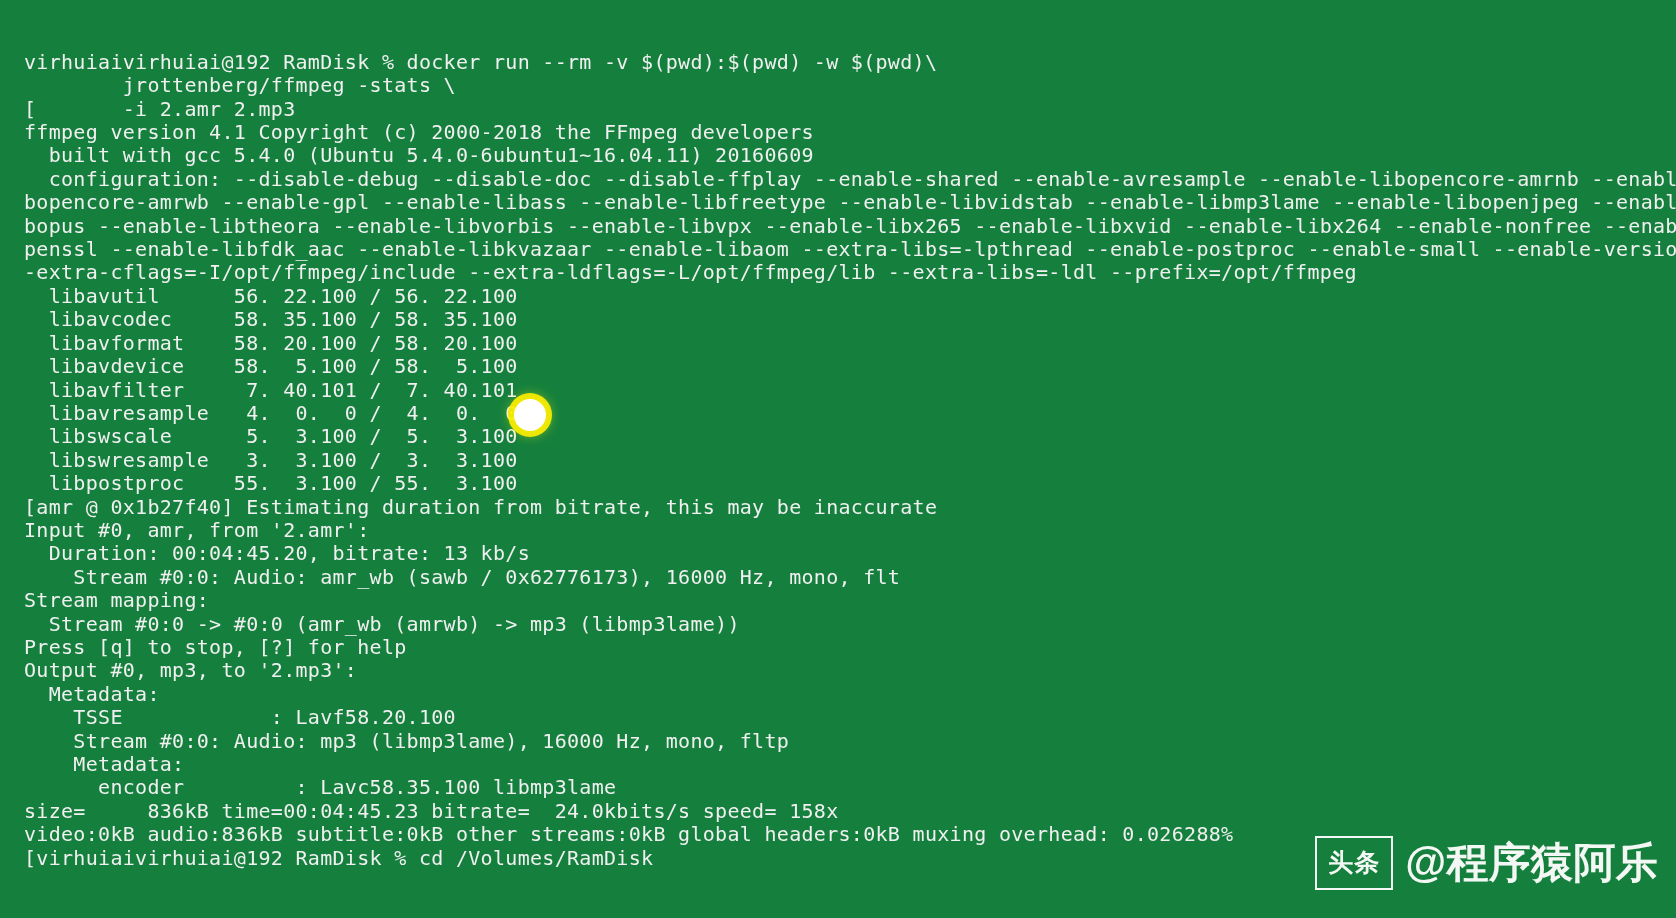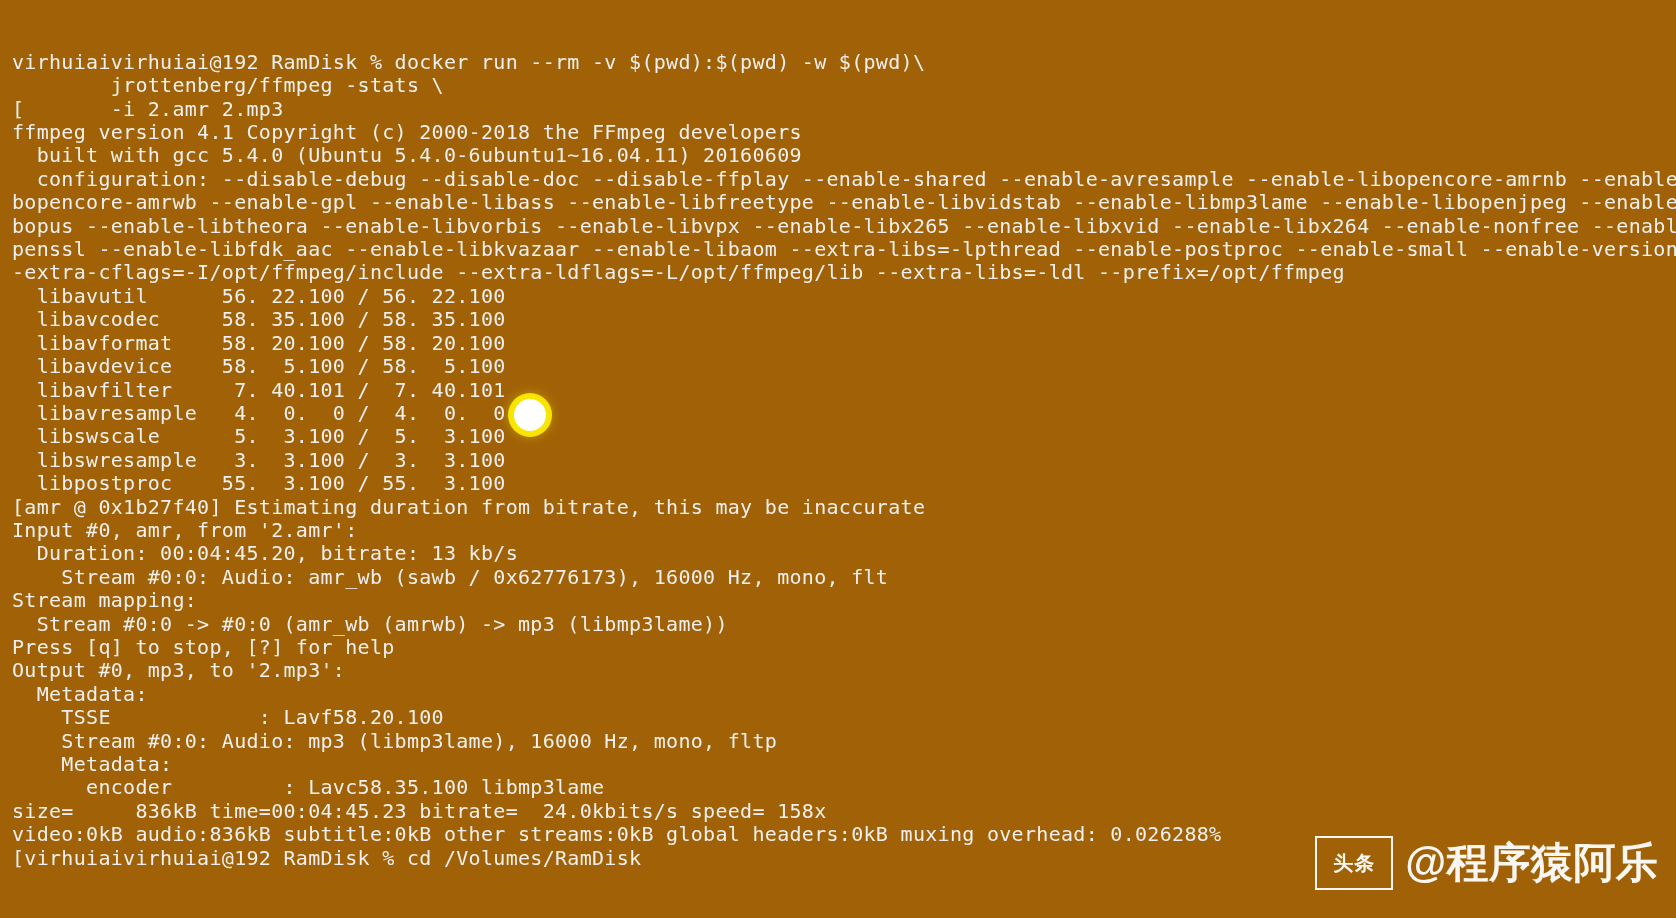--- a/index.html
+++ b/index.html
@@ -6,26 +6,26 @@
     margin: 0;
     padding: 0;
     width: 1676px;
     height: 918px;
     background: #1a1a1a;
     overflow: hidden;
   }
   .terminal {
     width: 100%;
     height: 100%;
-    background: #a16207;
+    background: #15803d;
     color: #f0f0f0;
     font-family: "Menlo", "Monaco", "Consolas", monospace;
     font-size: 20px;
     line-height: 23.4px;
-    padding: 4px 12px;
+    padding: 4px 24px;
     box-sizing: border-box;
     white-space: pre;
     font-weight: 500;
     letter-spacing: 0.3px;
     position: relative;
   }
   .line { display: block; }
   .cursor-highlight {
     position: absolute;
     width: 32px;
@@ -56,21 +56,21 @@
     align-items: center;
     justify-content: center;
     font-size: 16px;
     line-height: 1.1;
     border: 2px solid #fff;
     width: 74px;
     height: 50px;
     font-weight: 700;
     letter-spacing: 1px;
   }
-  .watermark-logo .row1 { font-size: 20px; }
+  .watermark-logo .row1 { font-size: 25px; }
 </style>
 </head>
 <body>
 
 <div class="terminal">
   <div id="term-lines"><span class="line">virhuiaivirhuiai@192 RamDisk % docker run --rm -v $(pwd):$(pwd) -w $(pwd)\</span><span class="line">        jrottenberg/ffmpeg -stats \</span><span class="line">[       -i 2.amr 2.mp3</span><span class="line">ffmpeg version 4.1 Copyright (c) 2000-2018 the FFmpeg developers</span><span class="line">  built with gcc 5.4.0 (Ubuntu 5.4.0-6ubuntu1~16.04.11) 20160609</span><span class="line">  configuration: --disable-debug --disable-doc --disable-ffplay --enable-shared --enable-avresample --enable-libopencore-amrnb --enable-li</span><span class="line">bopencore-amrwb --enable-gpl --enable-libass --enable-libfreetype --enable-libvidstab --enable-libmp3lame --enable-libopenjpeg --enable-li</span><span class="line">bopus --enable-libtheora --enable-libvorbis --enable-libvpx --enable-libx265 --enable-libxvid --enable-libx264 --enable-nonfree --enable-o</span><span class="line">penssl --enable-libfdk_aac --enable-libkvazaar --enable-libaom --extra-libs=-lpthread --enable-postproc --enable-small --enable-version3 -</span><span class="line">-extra-cflags=-I/opt/ffmpeg/include --extra-ldflags=-L/opt/ffmpeg/lib --extra-libs=-ldl --prefix=/opt/ffmpeg</span><span class="line">  libavutil      56. 22.100 / 56. 22.100</span><span class="line">  libavcodec     58. 35.100 / 58. 35.100</span><span class="line">  libavformat    58. 20.100 / 58. 20.100</span><span class="line">  libavdevice    58.  5.100 / 58.  5.100</span><span class="line">  libavfilter     7. 40.101 /  7. 40.101</span><span class="line">  libavresample   4.  0.  0 /  4.  0.  0</span><span class="line">  libswscale      5.  3.100 /  5.  3.100</span><span class="line">  libswresample   3.  3.100 /  3.  3.100</span><span class="line">  libpostproc    55.  3.100 / 55.  3.100</span><span class="line">[amr @ 0x1b27f40] Estimating duration from bitrate, this may be inaccurate</span><span class="line">Input #0, amr, from '2.amr':</span><span class="line">  Duration: 00:04:45.20, bitrate: 13 kb/s</span><span class="line">    Stream #0:0: Audio: amr_wb (sawb / 0x62776173), 16000 Hz, mono, flt</span><span class="line">Stream mapping:</span><span class="line">  Stream #0:0 -&gt; #0:0 (amr_wb (amrwb) -&gt; mp3 (libmp3lame))</span><span class="line">Press [q] to stop, [?] for help</span><span class="line">Output #0, mp3, to '2.mp3':</span><span class="line">  Metadata:</span><span class="line">    TSSE            : Lavf58.20.100</span><span class="line">    Stream #0:0: Audio: mp3 (libmp3lame), 16000 Hz, mono, fltp</span><span class="line">    Metadata:</span><span class="line">      encoder         : Lavc58.35.100 libmp3lame</span><span class="line">size=     836kB time=00:04:45.23 bitrate=  24.0kbits/s speed= 158x</span><span class="line">video:0kB audio:836kB subtitle:0kB other streams:0kB global headers:0kB muxing overhead: 0.026288%</span><span class="line">[virhuiaivirhuiai@192 RamDisk % cd /Volumes/RamDisk</span></div>
 
   <div class="cursor-highlight" id="cursor-hl" style="left: 514px; top: 399px;"></div>
 
   <div class="watermark">

